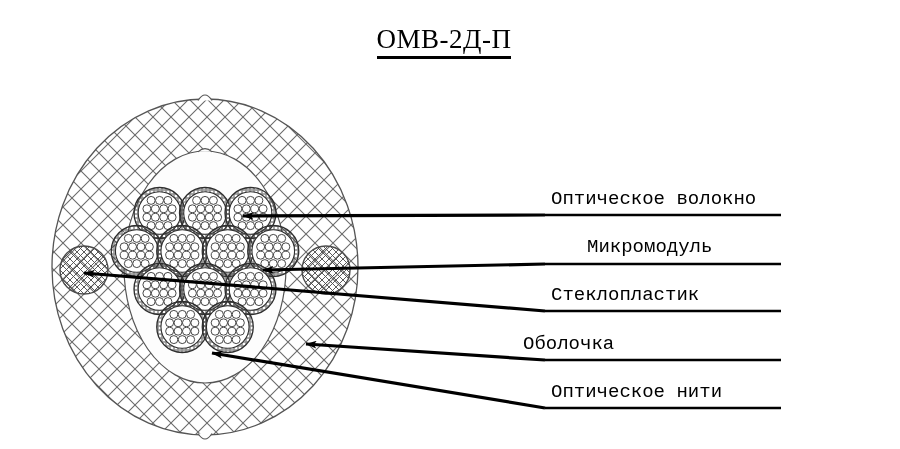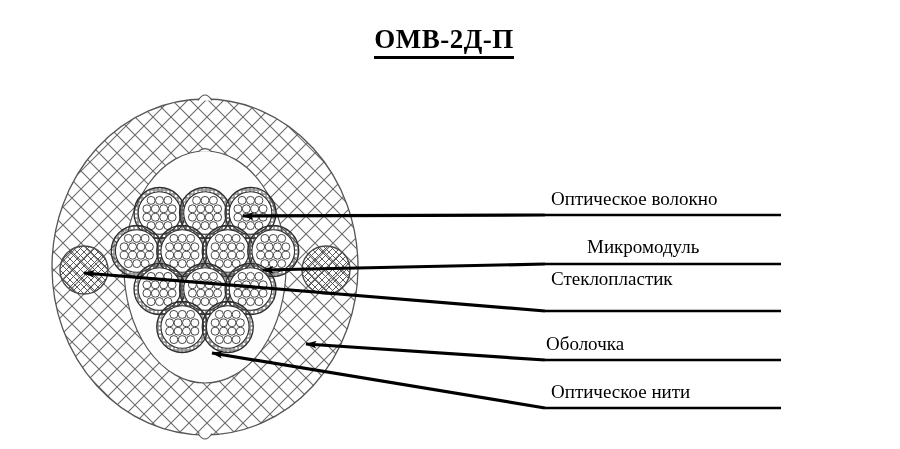--- a/index.html
+++ b/index.html
@@ -9,33 +9,33 @@
     font-family:"Liberation Serif", serif;
     overflow:hidden;
     position:relative;
   }
   #stage{position:absolute;left:0;top:0;width:900px;height:449px;}
   #title{
     position:absolute;
     left:0;top:24px;width:888px;
     text-align:center;
     font-family:"Liberation Serif", serif;
-    font-weight:bold;
+    font-weight:normal;
     font-size:27px;
     letter-spacing:0.5px;
     color:#000;
   }
   #title span{
     display:inline-block;
     border-bottom:3px solid #000;
     padding-bottom:1px;
   }
   .callout{
     position:absolute;
-    font-family:Liberation Serif, serif;
+    font-family:Liberation Mono, monospace;
     font-size:19px;
     color:#000;
     white-space:nowrap;
     left:551px;
   }
   svg{position:absolute;left:0;top:0;}
 </style>
 </head>
 <body>
 
@@ -320,18 +320,18 @@
         <line x1="545" y1="360" x2="781" y2="360" stroke="#000" stroke-width="2.4"></line>
         <line x1="545" y1="360" x2="306" y2="344" stroke="#000" stroke-width="3.2" marker-end="url(#arrowhead)"></line>
         <line x1="545" y1="408" x2="781" y2="408" stroke="#000" stroke-width="2.4"></line>
         <line x1="545" y1="408" x2="212" y2="353" stroke="#000" stroke-width="3.2" marker-end="url(#arrowhead)"></line>
       </g>
   </svg>
 
   <div id="labels">
       <div class="callout" style="left: 551px; top: 188px;">Оптическое волокно</div>
       <div class="callout" style="left: 551px; top: 236px; margin-left: 36px;">Микромодуль</div>
-      <div class="callout" style="left: 551px; top: 268px;">Стеклопластик</div>
-      <div class="callout" style="left: 546px; top: 333px;">Оболочка</div>
+      <div class="callout" style="left: 551px; top: 284px;">Стеклопластик</div>
+      <div class="callout" style="left: 523px; top: 333px;">Оболочка</div>
       <div class="callout" style="left: 551px; top: 381px;">Оптическое нити</div>
     </div>
 
 </div>
 
 </body></html>

